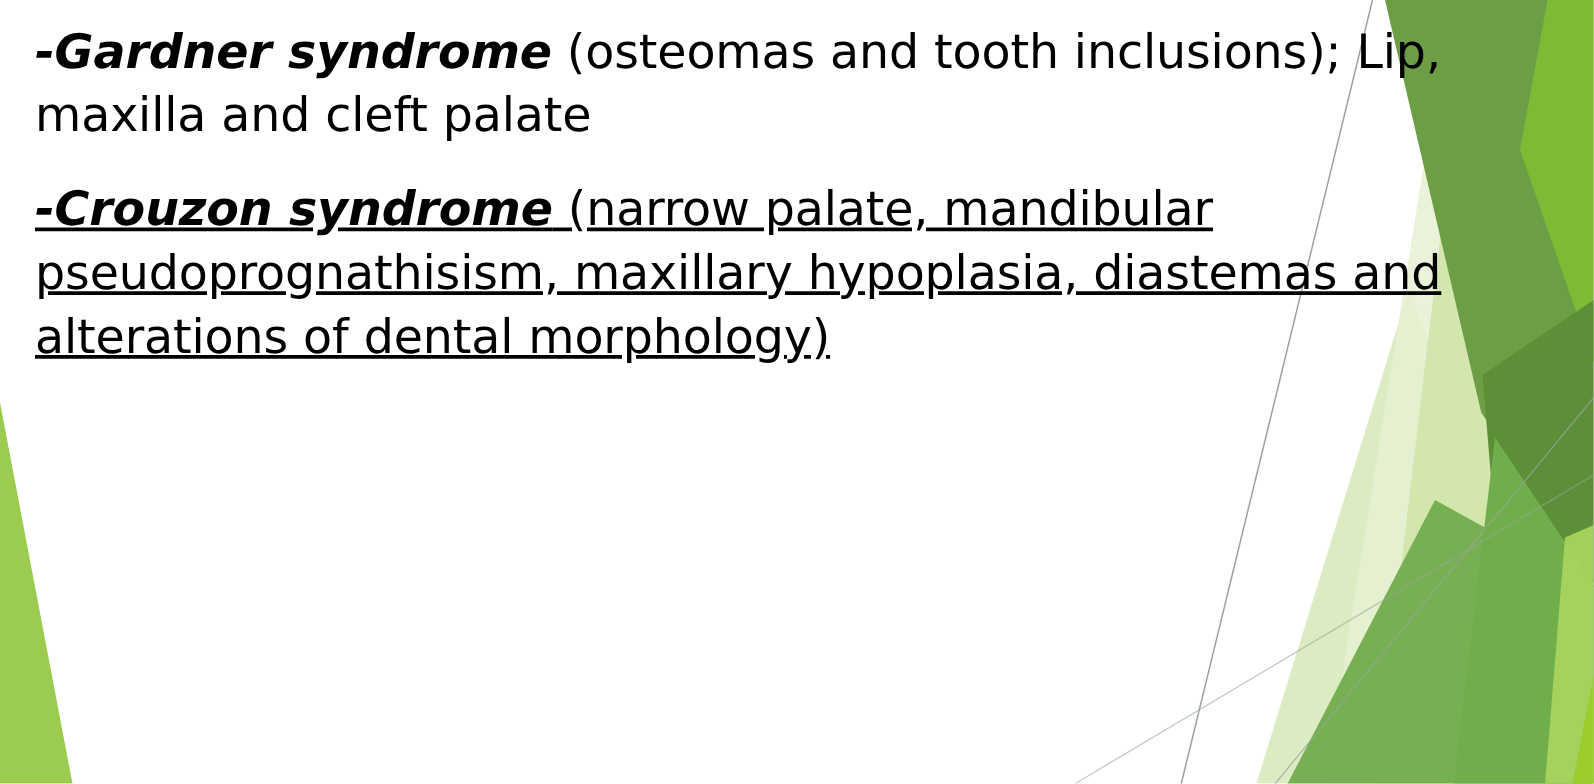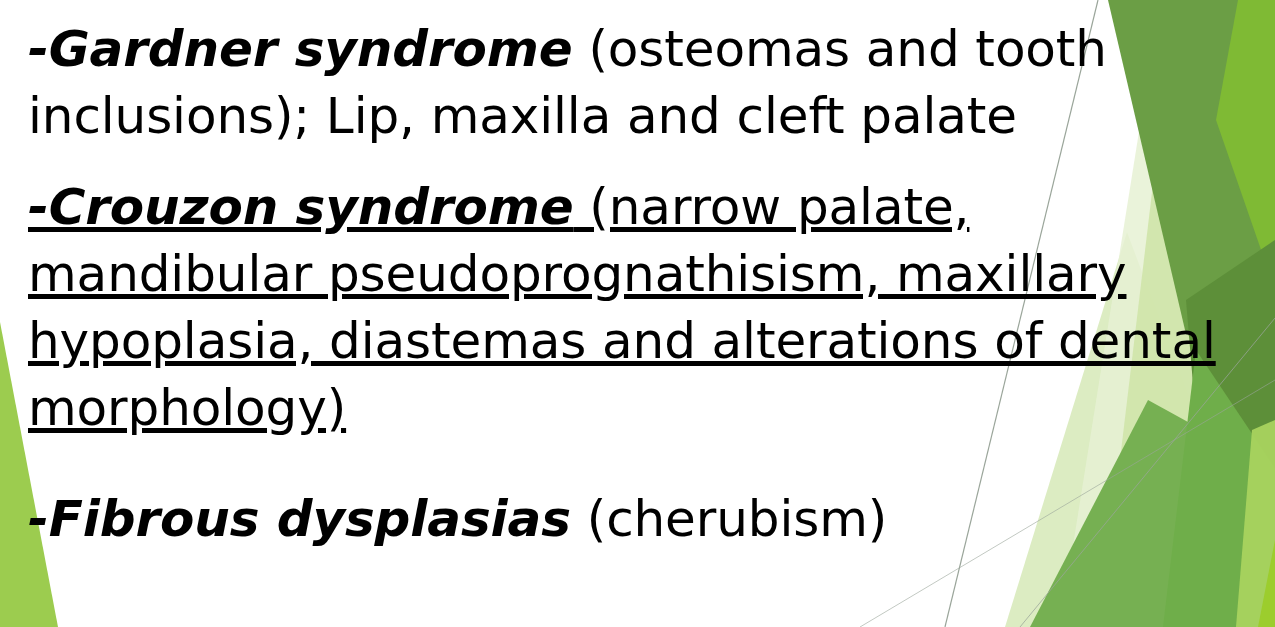--- a/index.html
+++ b/index.html
@@ -25,21 +25,21 @@
     pointer-events: none;
   }
   .content {
     position: absolute;
     left: 28px;
     top: 10px;
     width: 1225px;
     z-index: 5;
   }
   .para {
-    font-size: 50px;
+    font-size: 38px;
     line-height: 1.34;
     color: #000000;
     margin: 0;
     letter-spacing: -0.1px;
   }
   .para.p1 { margin-top: 6px; }
   .para.p2 { margin-top: 44px; }
   .para.p3 { margin-top: 24px; text-decoration: underline; }
   .para.p4 { margin-top: 44px; }
   .lead {
@@ -87,18 +87,15 @@
 
     <p class="para p1">
       <span class="lead">-Gardner syndrome</span><span class="rest"> (osteomas and tooth inclusions); Lip, maxilla and cleft palate</span>
     </p>
 
 
     <p class="para p3">
       <span class="lead">-Crouzon syndrome</span><span class="rest"> (narrow palate, mandibular pseudoprognathisism, maxillary hypoplasia, diastemas and alterations of dental morphology)</span>
     </p>
 
-    <p class="para p4">
-      <span class="lead">-Fibrous dysplasias</span><span class="rest"> (cherubism)</span>
-    </p>
 
   </div>
 </div>
 
 </body></html>

